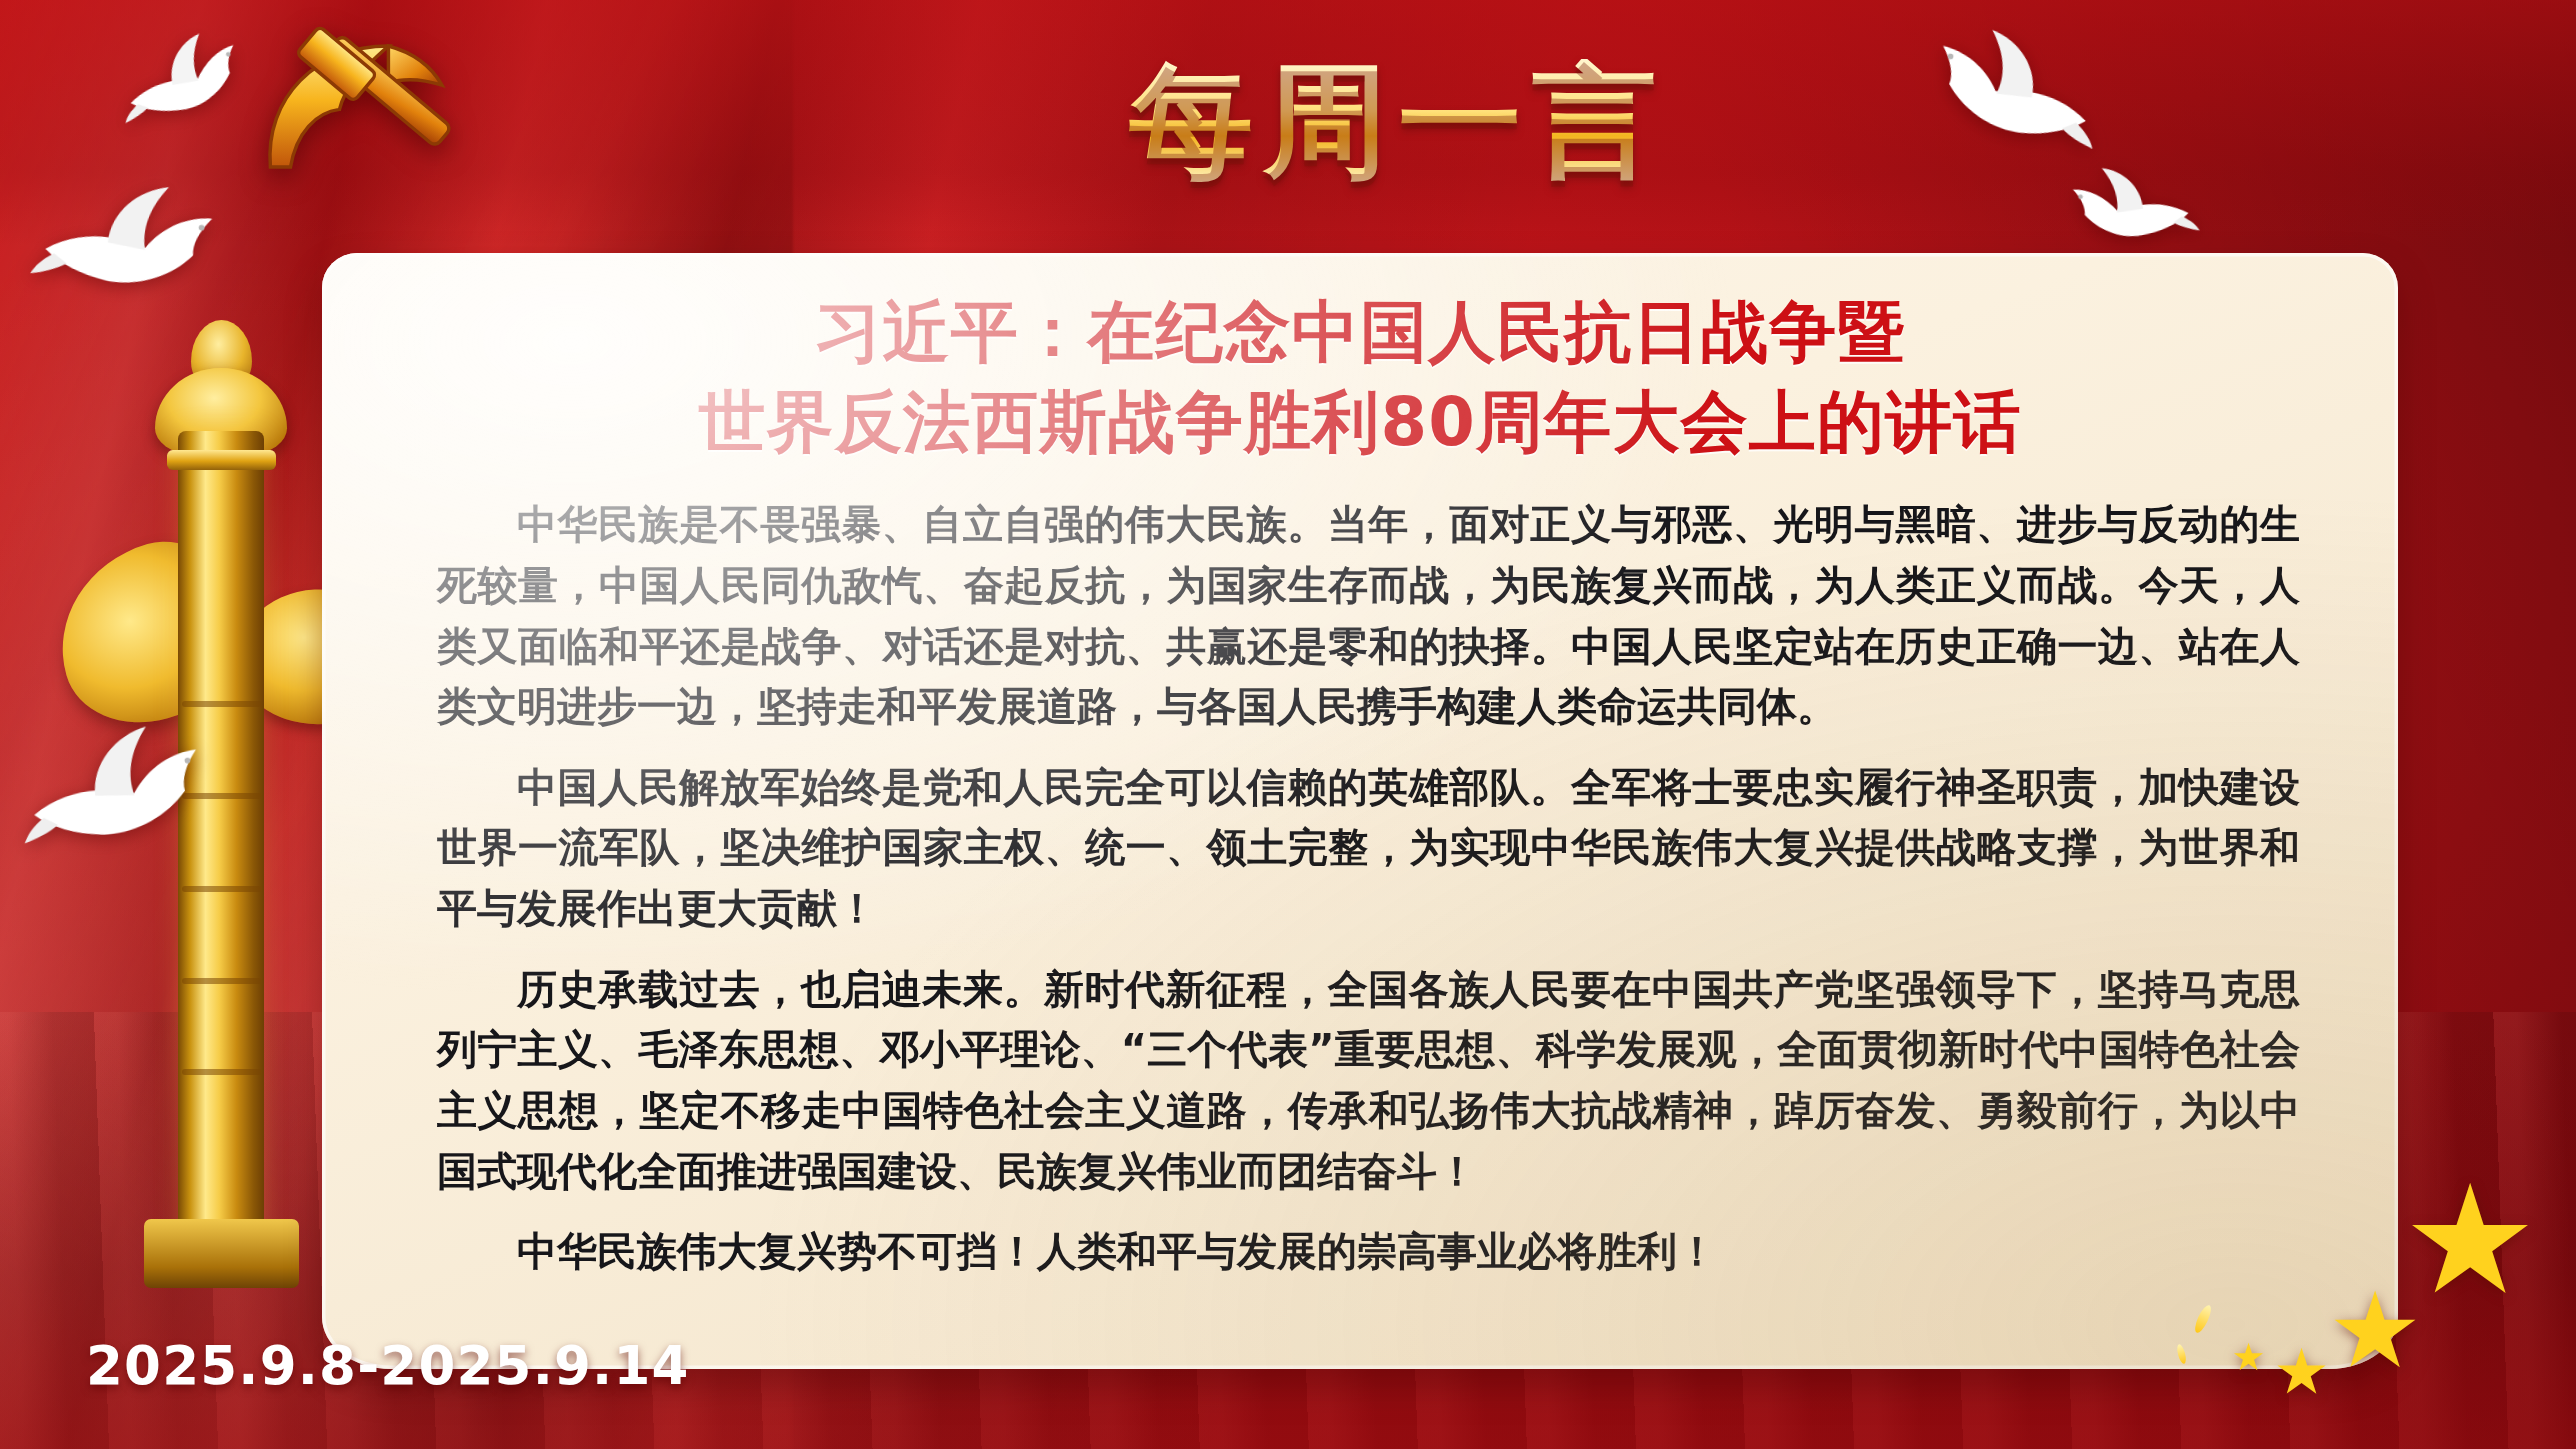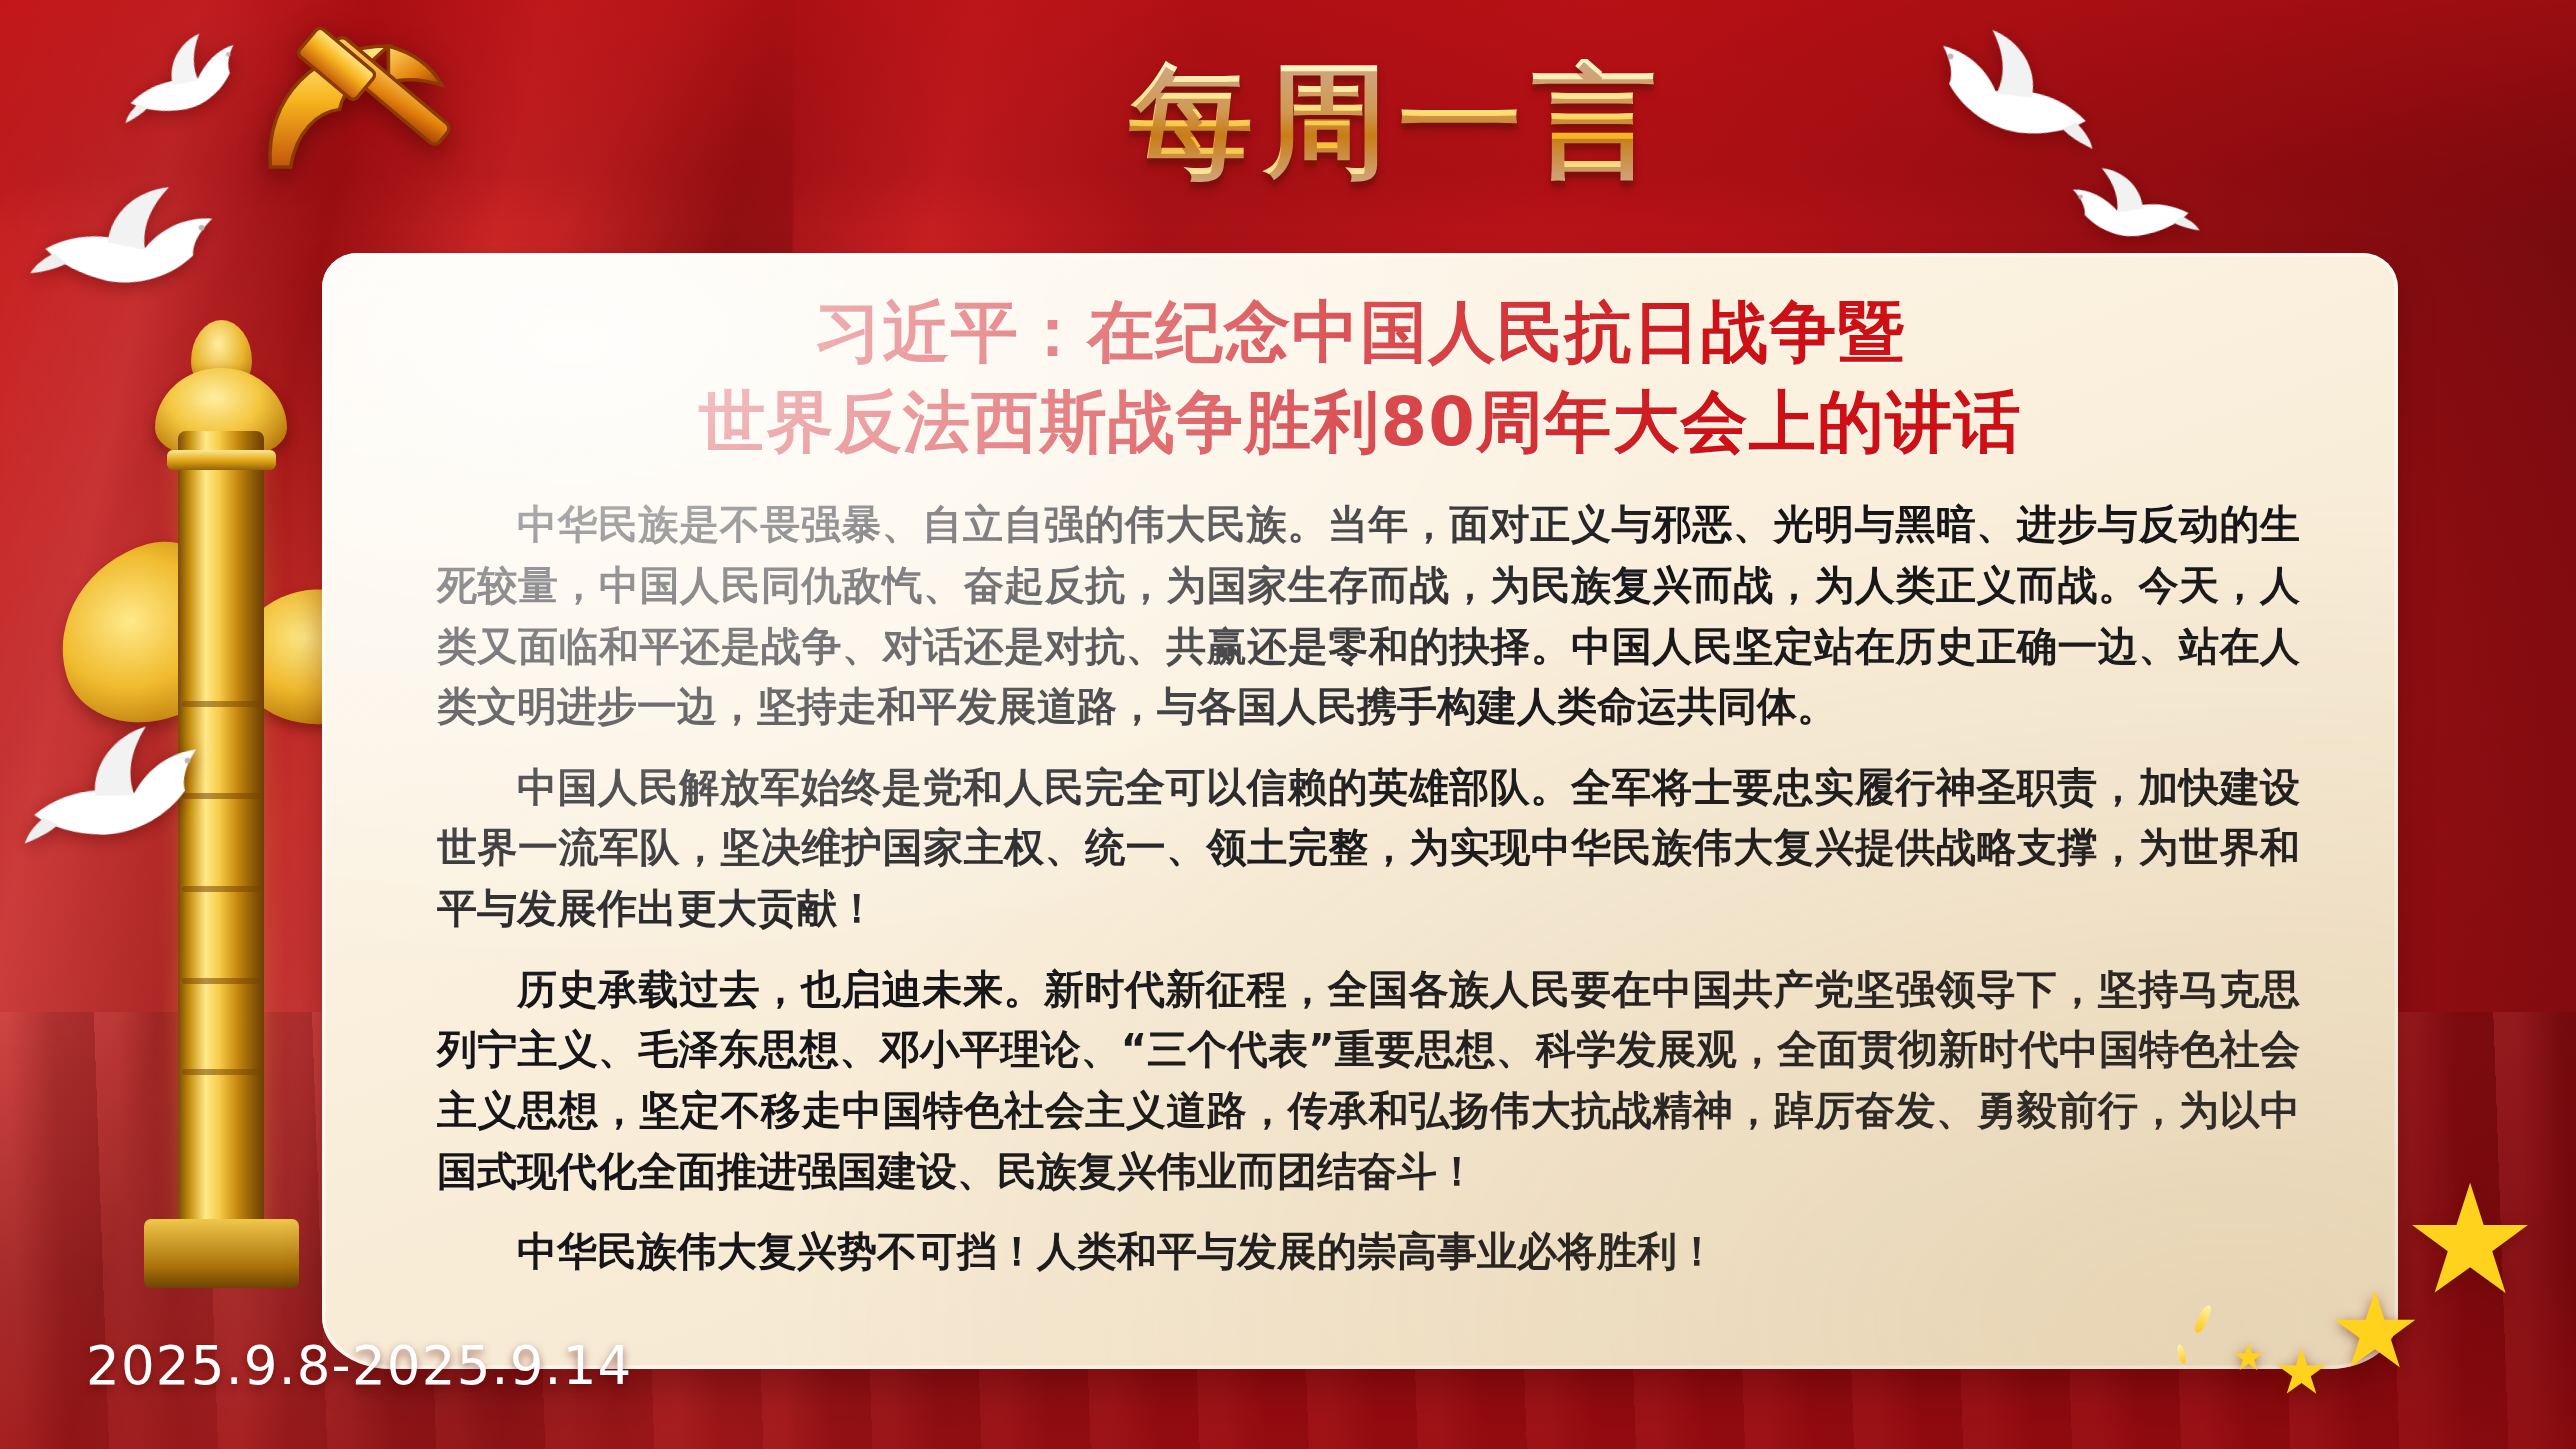--- a/index.html
+++ b/index.html
@@ -211,21 +211,21 @@
     text-align: justify;
   }
   .body p { margin: 0 0 19.5px 0; text-indent: 2em; }
   .body p:last-child { margin-bottom: 0; }
 
   
   .date {
     position: absolute;
     left: 86px; bottom: 53px;
     font-family: "DejaVu Sans", sans-serif;
-    font-weight: 400;
+    font-weight: 700;
     font-size: 53px;
     color: #ffffff;
     letter-spacing: 1.2px;
     text-shadow: 0 3.5px 8px rgba(90,0,0,0.55);
   }
 </style>
 </head>
 <body>
 
 <div class="poster">

